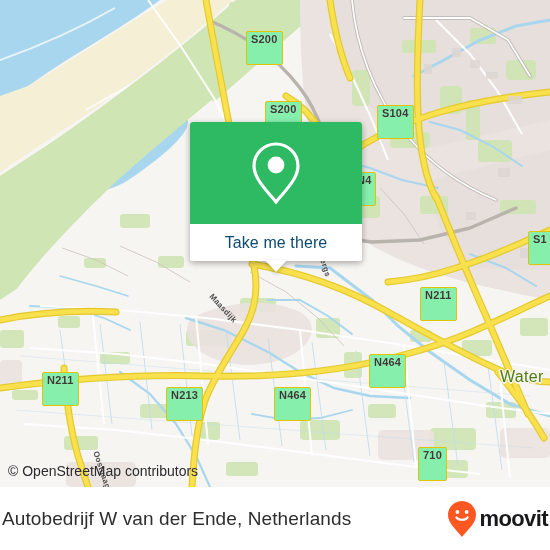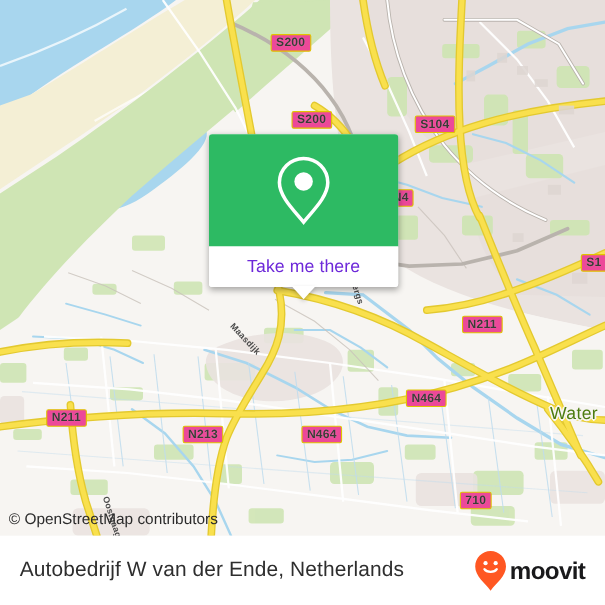--- a/index.html
+++ b/index.html
@@ -28,29 +28,29 @@
     width: 550px;
     height: 487px;
     overflow: hidden;
     background: #f6f4f0;
   }
   .map svg { display: block; }
 
   
   .shield {
     position: absolute;
-    background: #ec4899;
+    background: #86efac;
     border: 1.5px solid #e0c400;
     border-radius: 2px;
     color: #3b3b36;
     font-family: "Liberation Sans", sans-serif;
     font-weight: bold;
     font-size: 11px;
     line-height: 13px;
-    padding: 1px 4px 0 4px;
+    padding: 1px 4px 18px 4px;
     letter-spacing: 0.2px;
     white-space: nowrap;
     box-sizing: border-box;
     text-shadow: 0 0 1px rgba(255,255,255,.4);
   }
 
   
   .place-label {
     position: absolute;
     color: #4d7c0f;
@@ -98,21 +98,21 @@
   }
   .popup-bottom {
     height: 37px;
     background: #ffffff;
     border-radius: 0 0 3px 3px;
     display: flex;
     align-items: center;
     justify-content: center;
   }
   .popup-bottom span {
-    color: #6d28d9;
+    color: #0c4a6e;
     font-size: 16px;
     font-family: "Liberation Sans", sans-serif;
     letter-spacing: .1px;
   }
   .popup-tail {
     position: absolute;
     left: 50%;
     bottom: -11px;
     margin-left: -11px;
     width: 0; height: 0;
@@ -136,21 +136,21 @@
   .footer {
     position: absolute;
     left: 0;
     top: 487px;
     width: 550px;
     height: 63px;
     background: #ffffff;
     display: flex;
     align-items: center;
     justify-content: space-between;
-    padding: 0 18px;
+    padding: 0 2px;
     box-sizing: border-box;
   }
   .footer-title {
     font-family: "Liberation Sans", sans-serif;
     font-size: 19px;
     color: #2e2e2e;
     letter-spacing: .1px;
     white-space: nowrap;
   }
   .brand {

